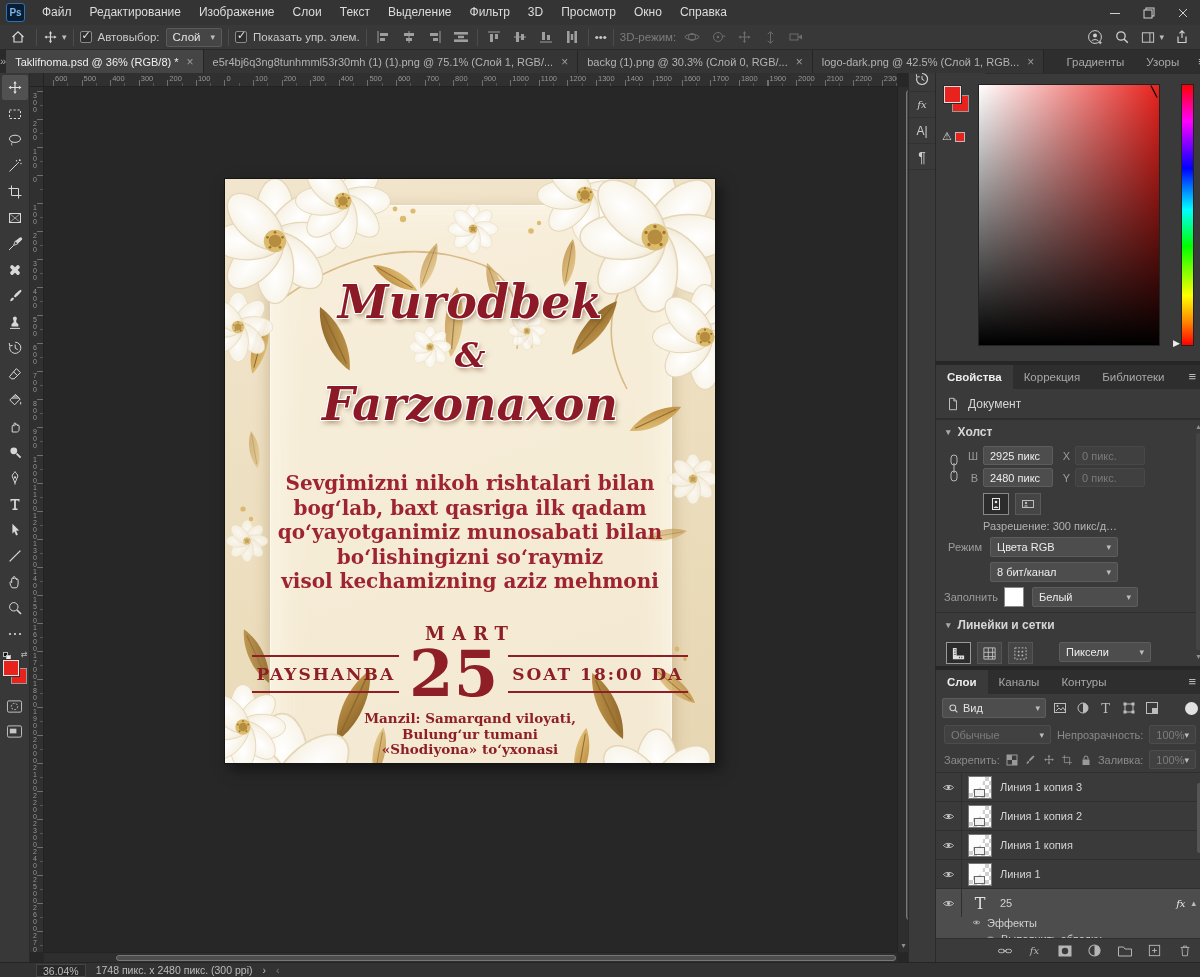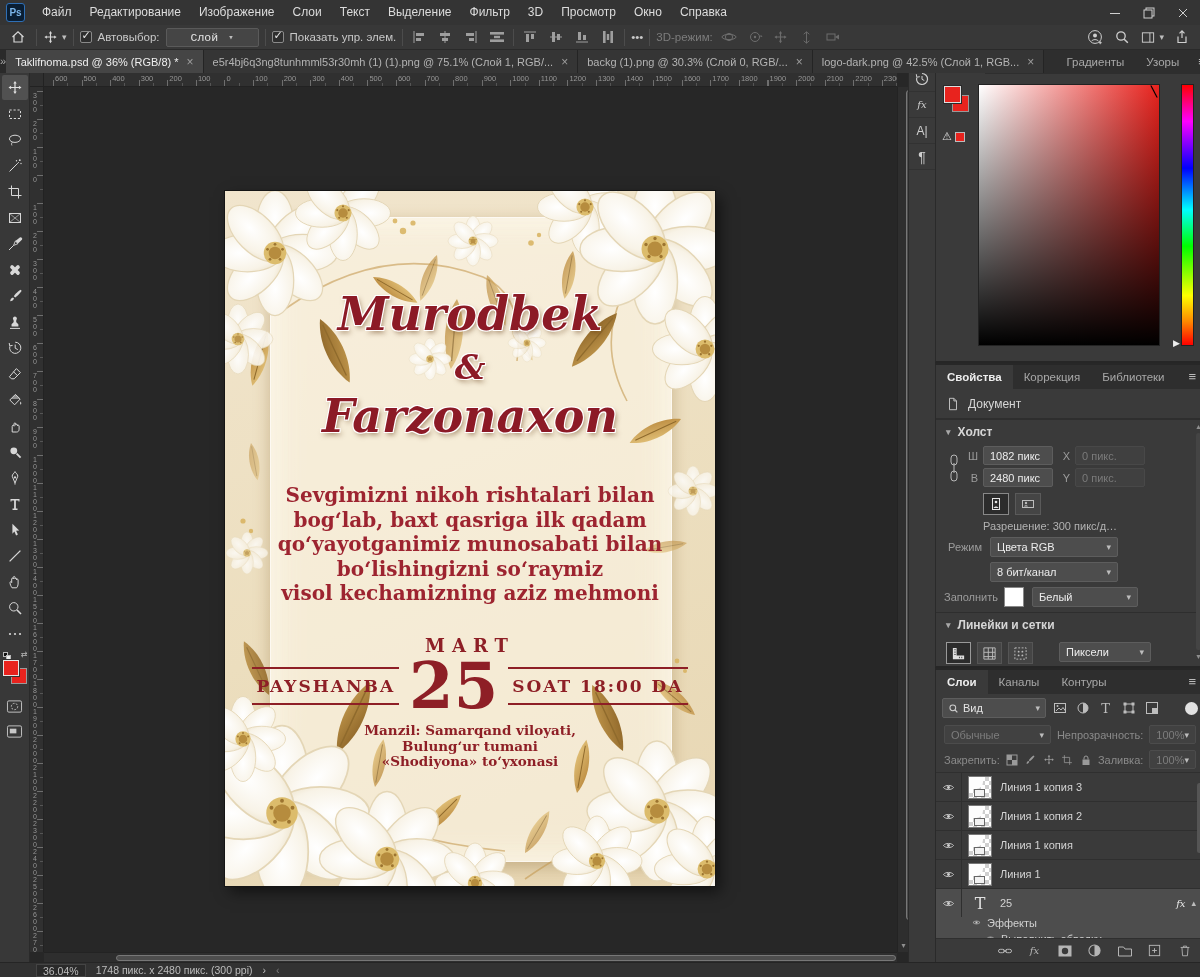--- a/index.html
+++ b/index.html
@@ -18,21 +18,21 @@
   .win-btn{width:34px;height:25px;display:flex;align-items:center;justify-content:center;}
 
   
   #optionsbar{position:absolute;left:0;top:25px;right:0;height:25px;background:#383838;border-bottom:1px solid #2a2a2a;
               display:flex;align-items:center;gap:6px;padding:0 6px;z-index:29;}
   .sep{width:1px;height:17px;background:#4c4c4c;}
   .opt-check{width:12px;height:12px;background:#2e2e2e;border:1px solid #8a8a8a;border-radius:2px;position:relative;}
   .opt-check.on::after{content:"✓";position:absolute;left:1px;top:-3px;font-size:11px;color:#e8e8e8;}
   .opt-label{color:#c9c9c9;font-size:11.5px;}
   .opt-select{display:flex;align-items:center;gap:10px;background:#454545;border:1px solid #5a5a5a;border-radius:2px;
-              height:19px;padding:0 24px;font-size:11.5px;color:#e4e4e4;font-family:Liberation Mono, monospace;}
+              height:19px;padding:0 6px;font-size:11.5px;color:#e4e4e4;}
   .chev{font-size:9px;color:#bdbdbd;}
   .align-ic{width:20px;height:18px;display:flex;align-items:center;justify-content:center;}
   .dim{color:#7c7c7c;}
   .g3d{opacity:.4;}
   #opt-right{margin-left:auto;display:flex;align-items:center;gap:10px;padding-right:4px;}
 
   
   #tabrow{position:absolute;left:0;top:50px;width:908px;height:23px;background:#2a2a2a;display:flex;align-items:flex-end;z-index:28;}
   .collapse-gl{width:26px;text-align:center;color:#a9a9a9;font-size:11px;line-height:23px;}
   .doc-tab{height:23px;display:flex;align-items:center;gap:8px;padding:0 9px;background:#353535;border-right:1px solid #242424;
@@ -65,21 +65,21 @@
      background-size:6px auto,3px auto;background-position:right top 4px,right top 4px;background-repeat:repeat-y,repeat-y;}
   .vr-lab{position:absolute;left:2px;width:6px;font-size:7px;line-height:7px;color:#969696;word-break:break-all;text-align:center;}
   #canvasArea{position:absolute;left:44px;top:87px;width:853px;height:865px;background:#272727;z-index:20;}
   #vscroll{position:absolute;left:897px;top:87px;width:11px;height:865px;background:#2e2e2e;border-left:1px solid #232323;z-index:26;}
   #vscroll .thumb{position:absolute;left:2px;top:3px;width:7px;height:830px;background:#4d4d4d;border-radius:3px;}
   #vscroll .arr{position:absolute;left:0;bottom:2px;width:11px;text-align:center;color:#8f8f8f;font-size:8px;}
   #hscroll{position:absolute;left:44px;top:952px;width:853px;height:10px;background:#2e2e2e;border-top:1px solid #232323;z-index:26;}
   #hscroll .thumb{position:absolute;left:66px;top:2px;height:6px;width:780px;background:#4d4d4d;border-radius:3px;}
 
   
-  #document{position:absolute;left:181px;top:104px;width:490px;height:695px;background:linear-gradient(160deg,#f1e5cd 0%,#ecdebe 55%,#e7d6b2 100%);
+  #document{position:absolute;left:181px;top:92px;width:490px;height:584px;background:linear-gradient(160deg,#f1e5cd 0%,#ecdebe 55%,#e7d6b2 100%);
             box-shadow:0 0 0 1px #151515,5px 6px 14px rgba(0,0,0,.55);overflow:hidden;}
   .inv-card{position:absolute;left:45px;top:26px;width:402px;height:645px;border-radius:14px;
             background:rgba(251,245,230,.6);border:1px solid rgba(255,255,255,.65);
             box-shadow:0 5px 16px rgba(130,95,40,.35), inset 0 0 34px rgba(255,252,244,.8);}
   .inv-deco{position:absolute;left:0;top:0;}
   .inv-text{position:absolute;left:0;top:0;width:100%;height:100%;}
   .inv-text>div{position:absolute;left:0;right:0;text-align:center;}
   .inv-title{font-family:"DejaVu Serif",serif;font-style:italic;font-weight:bold;color:#8c1a26;
       text-shadow:-1px -1px 0 #fff,1px -1px 0 #fff,-1px 1px 0 #fff,1px 1px 0 #fff,2px 3px 5px rgba(100,60,20,.5);}
   #inv-title1{top:96px;font-size:46px;}
@@ -819,21 +819,21 @@
       </div>
     <div style="position:relative">
       <svg id="prop-link" width="12" height="30" viewBox="0 0 12 30" style="position:absolute;left:12px;top:8px">
           <rect x="3" y="1" width="6" height="10" rx="3" fill="none" stroke="#b8b8b8"></rect>
           <rect x="3" y="17" width="6" height="10" rx="3" fill="none" stroke="#b8b8b8"></rect>
           <path d="M6 9v10" stroke="#b8b8b8"></path>
         </svg>
       <div class="frow">
         <span class="flab">Ш</span>
         <div class="pfield">
-            <span>1082 пикс</span>
+            <span>2925 пикс</span>
           </div>
         <span class="flab">X</span>
         <div class="pfield dis">
             <span>0 пикс.</span>
           </div>
       </div>
       <div class="frow">
         <span class="flab">В</span>
         <div class="pfield">
             <span>2480 пикс</span>

